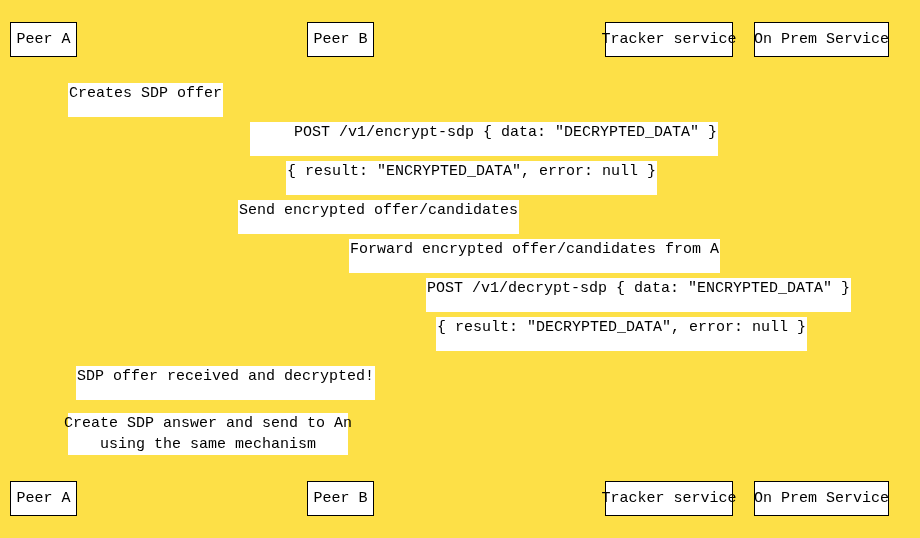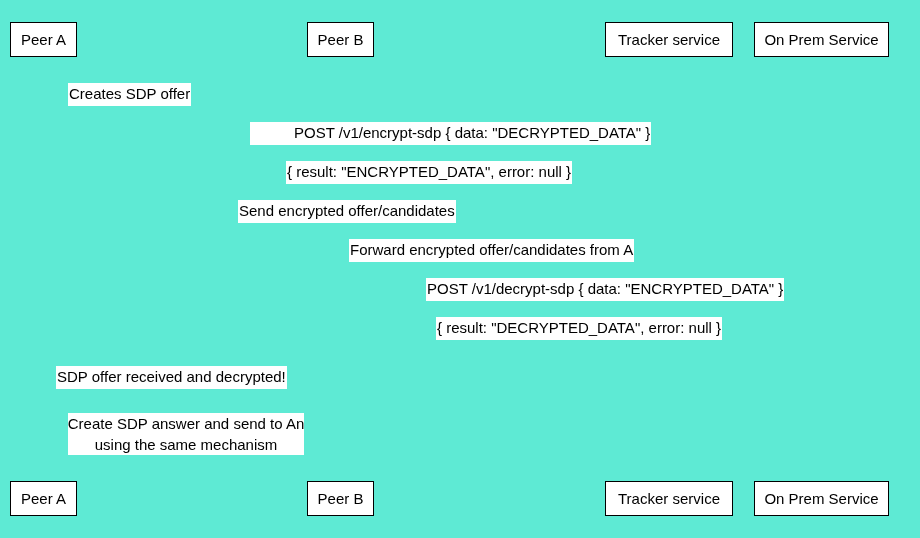--- a/index.html
+++ b/index.html
@@ -4,23 +4,23 @@
 <style>
   html, body {
     margin: 0;
     padding: 0;
     background: #000000;
   }
   #diagram {
     position: relative;
     width: 920px;
     height: 538px;
-    background: #5eead4;
+    background: #fde047;
     overflow: hidden;
-    font-family: Liberation Sans, sans-serif;
+    font-family: Liberation Mono, monospace;
   }
   
   .lifeline-box {
     position: absolute;
     background: #ffffff;
     color: #000000;
     border: 1px solid #000000;
     box-sizing: border-box;
     display: flex;
     align-items: center;
@@ -33,21 +33,21 @@
   
   .msg-label {
     position: absolute;
     background: #ffffff;
     color: #000000;
     font-size: 15px;
     line-height: 22px;
     white-space: nowrap;
     padding: 0 1px;
     box-sizing: border-box;
-    height: 23px;
+    height: 34px;
   }
   .note-label {
     position: absolute;
     background: #ffffff;
     color: #000000;
     font-size: 15px;
     line-height: 21px;
     text-align: center;
     box-sizing: border-box;
     padding: 0 1px;
@@ -87,23 +87,23 @@
   <div class="msg-label" style="left:286px; top:161px;">{ result: "ENCRYPTED_DATA", error: null }</div>
 
   <div class="msg-label" style="left:349px; top:239px;">Forward encrypted offer/candidates from A</div>
 
   <div class="msg-label" style="left:238px; top:200px;">Send encrypted offer/candidates</div>
 
   <div class="msg-label" style="left:396px; top:278px;margin-left:30px;">POST /v1/decrypt-sdp { data: "ENCRYPTED_DATA" }</div>
 
   <div class="msg-label" style="left:436px; top:317px;">{ result: "DECRYPTED_DATA", error: null }</div>
 
-  <div class="msg-label" style="left:56px; top:366px;">SDP offer received and decrypted!</div>
+  <div class="msg-label" style="left:76px; top:366px;">SDP offer received and decrypted!</div>
 
-  <div class="note-label" style="left:68px; top:413px; width:236px;">
+  <div class="note-label" style="left:68px; top:413px; width:280px;">
     <span>Create SDP answer and send to An</span>
     <span>using the same mechanism</span>
   </div>
 
   <div class="lifeline-box" style="left:10px; top:481px; width:67px;">
     <span>Peer A</span>
   </div>
 
   <div class="lifeline-box" style="left:307px; top:481px; width:67px;">
     <span>Peer B</span>

